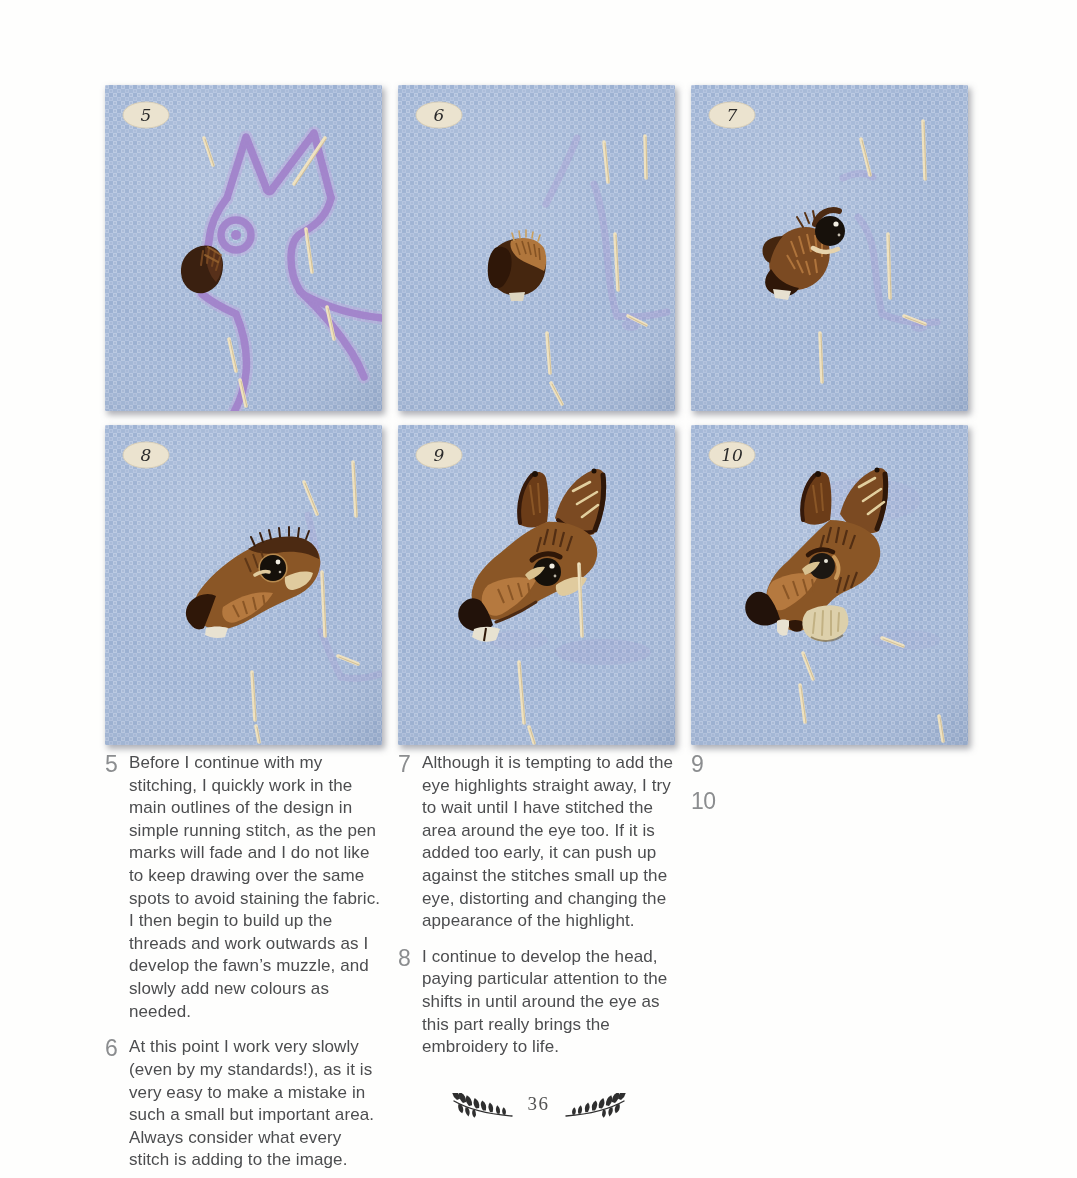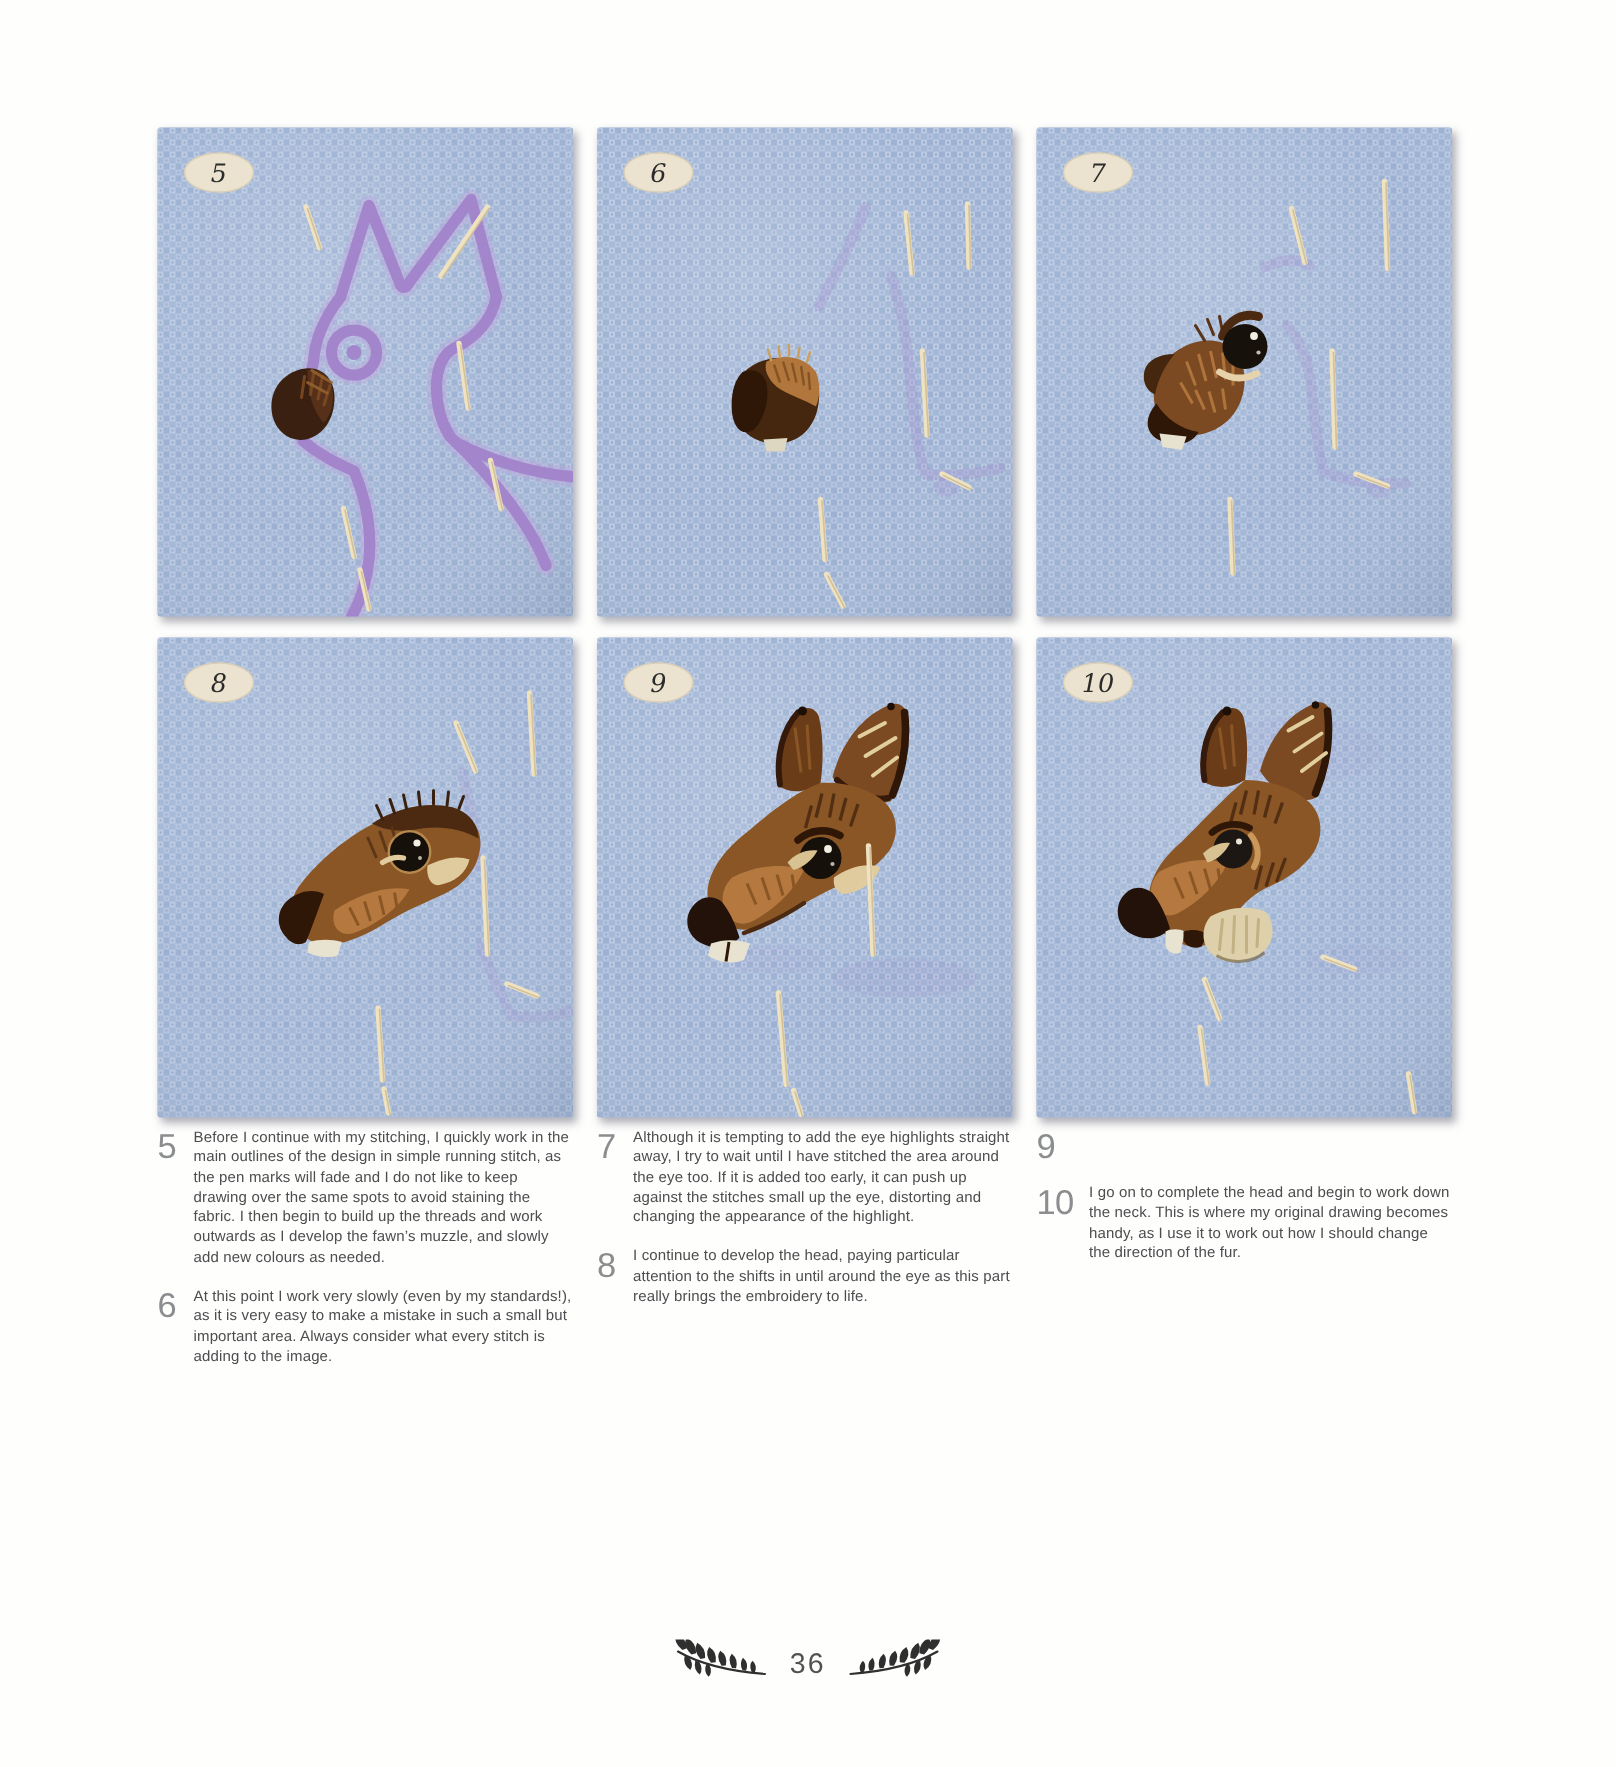--- a/index.html
+++ b/index.html
@@ -28,28 +28,28 @@
     position:absolute;left:105px;top:752px;
     display:grid;grid-template-columns:repeat(3,277px);column-gap:16px;
   }
   .step{display:flex;align-items:flex-start;margin-bottom:13px;}
   .step-num{
     flex:0 0 24px;font-size:23px;line-height:1;color:#8b8d8f;
     padding-top:1px;letter-spacing:-0.5px;
   }
   .col-wide-gutter .step-num{flex:0 0 35px;}
   .step-text{
-    margin:0;font-size:10px;line-height:1.33;color:#4c4d4f;
+    margin:0;font-size:17px;line-height:1.33;color:#4c4d4f;
     letter-spacing:0.1px;
   }
 
   
   .footer{
     position:absolute;left:0;right:0;top:1093px;
-    display:flex;justify-content:center;align-items:flex-end;gap:13px;
+    display:flex;justify-content:center;align-items:flex-start;gap:13px;font-family:Liberation Serif, serif;
   }
   .page-number{font-size:19px;color:#525252;letter-spacing:1.5px;}
   .laurel{display:block;}
   .laurel.flip{transform:scaleX(-1);}
 
   .defs-holder{position:absolute;width:0;height:0;overflow:hidden;}
 </style>
 </head>
 <body>
 
@@ -475,21 +475,20 @@
         <span class="step-num">8</span>
         <p class="step-text">I continue to develop the head, paying particular attention to the shifts in until around the eye as this part really brings the embroidery to life.</p>
       </div>
     </div>
     <div class="col col-wide-gutter">
       <div class="step">
         <span class="step-num">9</span>
       </div>
       <div class="step">
         <span class="step-num">10</span>
-        <p class="step-text">I go on to complete the head and begin to work down the neck. This is where my original drawing becomes handy, as I use it to work out how I should change the direction of the fur.</p>
       </div>
     </div>
   </div>
 
   <div class="footer">
     <svg class="laurel" width="64" height="28" viewBox="0 0 64 28">
         <use href="#laurel"></use>
       </svg>
     <span class="page-number">36</span>
     <svg class="laurel flip" width="64" height="28" viewBox="0 0 64 28">

